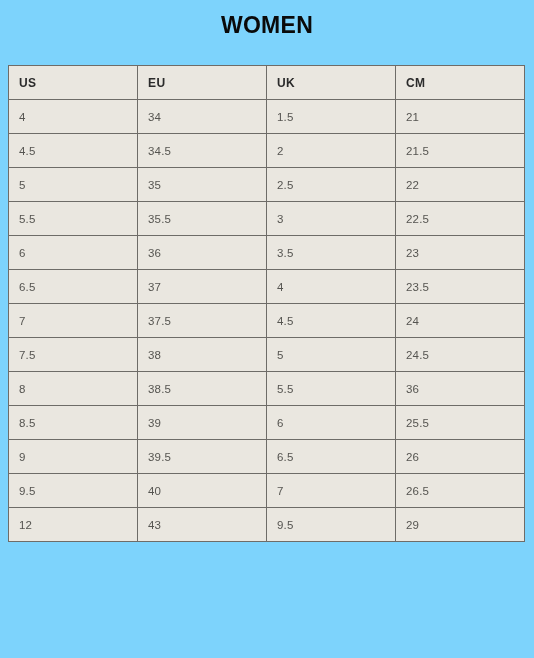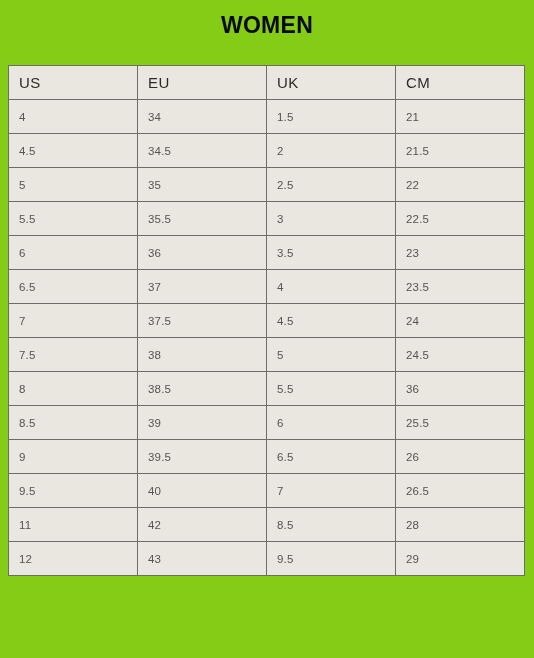--- a/index.html
+++ b/index.html
@@ -11,21 +11,21 @@
     width: 534px;
     height: 658px;
     overflow: hidden;
     font-family: "Liberation Sans", sans-serif;
     -webkit-font-smoothing: antialiased;
   }
   .page {
     position: relative;
     width: 534px;
     height: 658px;
-    background: #84cc16;
+    background: #7dd3fc;
     box-sizing: border-box;
   }
   .page-title {
     position: absolute;
     top: 11px;
     left: 0;
     width: 534px;
     text-align: center;
     font-size: 23px;
     font-weight: bold;
@@ -53,22 +53,22 @@
     height: 34px;
     padding: 0 10px;
     text-align: left;
     vertical-align: middle;
     background: #eae7e0;
     box-sizing: border-box;
     white-space: nowrap;
     overflow: hidden;
   }
   table.size-table th {
-    font-size: 15px;
-    font-weight: normal;
+    font-size: 12px;
+    font-weight: bold;
     color: #2b2b2b;
     letter-spacing: 0.4px;
   }
   table.size-table td {
     font-size: 11.5px;
     font-weight: normal;
     color: #555450;
     letter-spacing: 0.2px;
   }
 </style>
@@ -162,26 +162,20 @@
             <td>6.5</td>
             <td>26</td>
           </tr>
           <tr>
             <td>9.5</td>
             <td>40</td>
             <td>7</td>
             <td>26.5</td>
           </tr>
           <tr>
-            <td>11</td>
-            <td>42</td>
-            <td>8.5</td>
-            <td>28</td>
-          </tr>
-          <tr>
             <td>12</td>
             <td>43</td>
             <td>9.5</td>
             <td>29</td>
           </tr>
         </tbody>
     </table>
   </div>
 
 </div>

